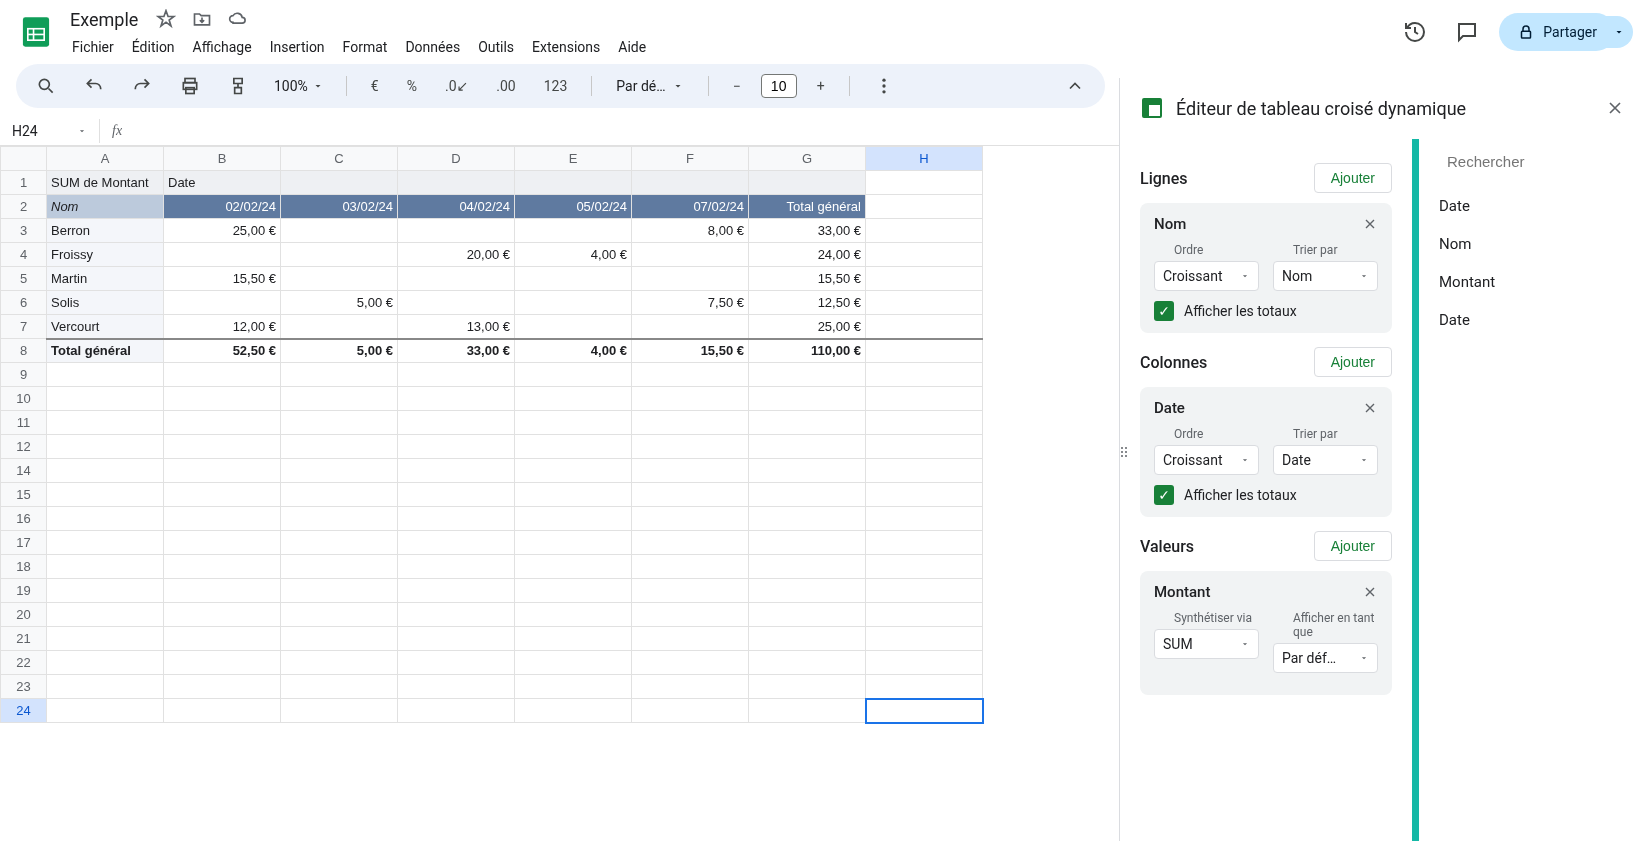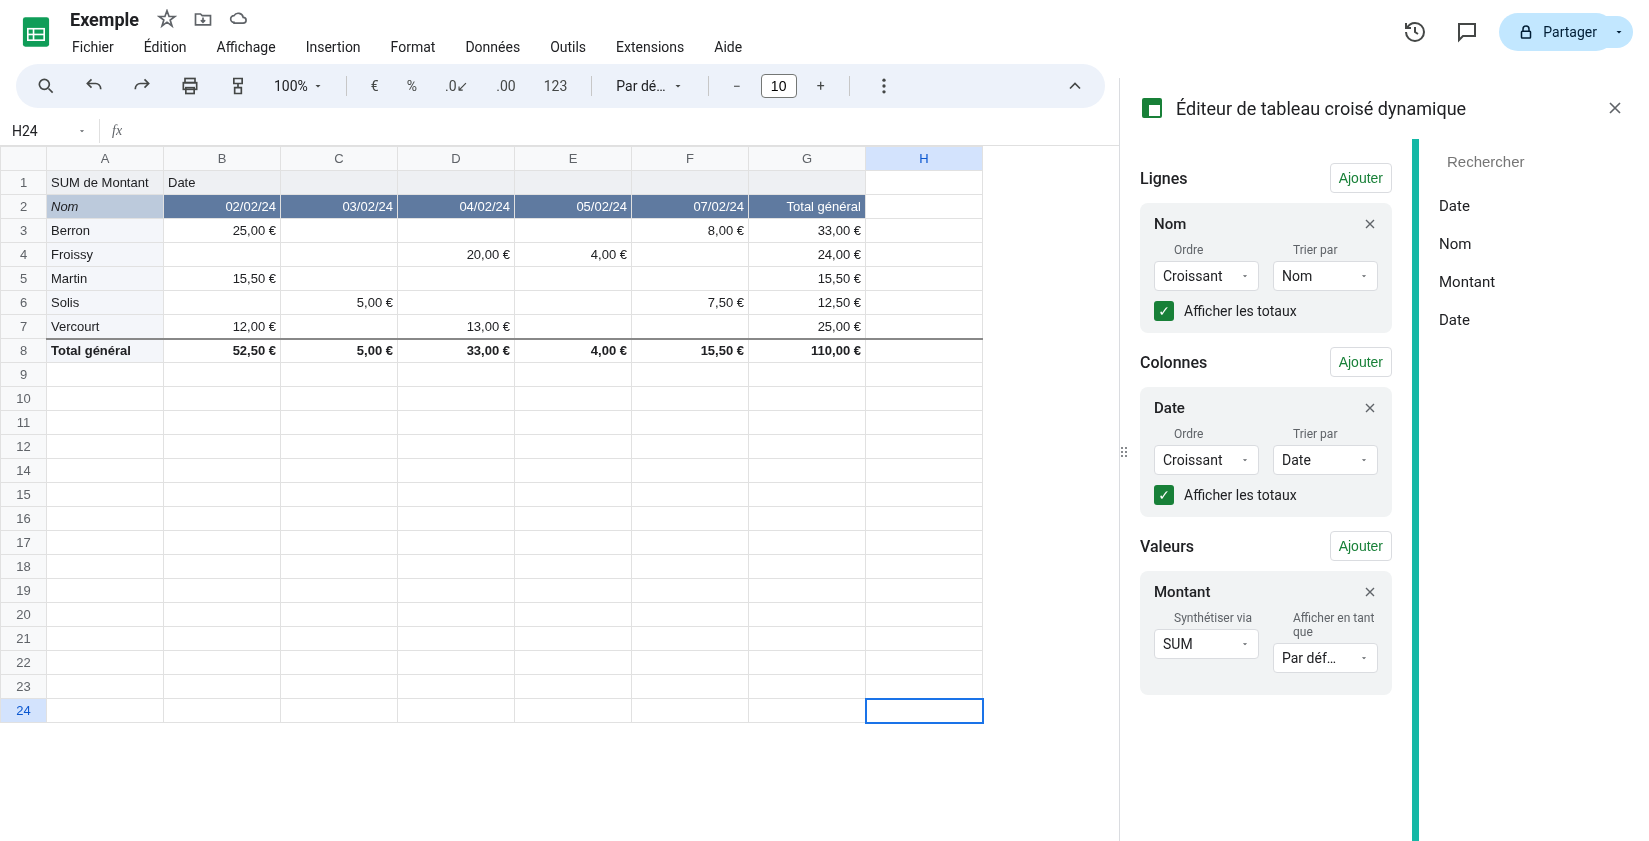--- a/index.html
+++ b/index.html
@@ -4,23 +4,23 @@
 <style>
 * { box-sizing: border-box; margin: 0; padding: 0; }
 body { font-family: "Google Sans", Roboto, Arial, sans-serif; font-size: 14px; color: #202124; background: #fff; overflow: hidden; }
 
 
 .header { display: flex; align-items: center; padding: 8px 16px; height: 64px; }
 .logo { width: 40px; height: 40px; display: flex; align-items: center; justify-content: center; margin-right: 8px; }
 .logo svg { width: 36px; height: 36px; }
 .title-area { flex: 1; }
 .title-row { display: flex; align-items: center; gap: 8px; }
-.doc-title { font-size: 18px; color: #202124; padding: 2px 6px; font-weight: bold; }
+.doc-title { font-size: 18px; color: #202124; padding: 2px 6px; }
 .title-icon { color: #5f6368; cursor: pointer; padding: 4px; display: flex; }
-.menubar { display: flex; gap: 14px; margin-top: 2px; }
+.menubar { display: flex; gap: 2px; margin-top: 2px; }
 .menu-item { padding: 4px 8px; font-size: 14px; color: #202124; cursor: pointer; border-radius: 4px; }
 .header-right { display: flex; align-items: center; gap: 12px; }
 .header-icon { color: #444746; padding: 8px; cursor: pointer; border-radius: 50%; display: flex; }
 .share-btn { background: #c2e7ff; border-radius: 40px; padding: 10px 18px; display: flex; align-items: center; gap: 8px; font-size: 14px; font-weight: 400; color: #001d35; cursor: pointer; }
 .share-caret { background: #c2e7ff; border-radius: 0 40px 40px 0; padding: 10px 8px; cursor: pointer; color: #001d35; margin-left: -10px; }
 
 
 .toolbar { display: flex; align-items: center; background: #edf2fa; border-radius: 24px; margin: 0 16px 8px 16px; padding: 4px 12px; height: 44px; gap: 12px; width: calc(100% - 560px); }
 .tool-btn { padding: 6px 8px; color: #444746; cursor: pointer; border-radius: 4px; display: flex; align-items: center; justify-content: center; font-size: 14px; }
 .tool-sep { width: 1px; height: 20px; background: #c7c7c7; margin: 0 4px; }
@@ -62,21 +62,21 @@
 .panel-close { cursor: pointer; color: #5f6368; padding: 4px; }
 .panel-body { display: flex; flex: 1; overflow: hidden; }
 .panel-left { flex: 1; padding: 12px 20px; overflow-y: auto; border-right: 7px solid #14b8a6; }
 .panel-right { width: 230px; padding: 12px 16px; }
 .search-row { display: flex; align-items: center; gap: 12px; color: #5f6368; margin-bottom: 16px; }
 .search-row input { border: none; outline: none; font-size: 15px; flex: 1; }
 .field-item { padding: 10px 4px; font-size: 15px; cursor: grab; }
 
 .section-head { display: flex; align-items: center; justify-content: space-between; margin: 12px 0 10px 0; }
 .section-title { font-size: 16px; font-weight: 500; }
-.add-btn { border: 1px solid #dadce0; color: #188038; font-weight: 500; padding: 6px 8px; border-radius: 4px; cursor: pointer; font-size: 14px; background: #fff; }
+.add-btn { border: 1px solid #dadce0; color: #188038; font-weight: 500; padding: 6px 16px; border-radius: 4px; cursor: pointer; font-size: 14px; background: #fff; }
 
 .card { background: #f1f3f4; border-radius: 8px; padding: 12px 14px; margin-bottom: 14px; position: relative; }
 .card-title { font-size: 15px; font-weight: 500; margin-bottom: 10px; display: flex; justify-content: space-between; align-items: center; }
 .card-close { color: #5f6368; cursor: pointer; }
 .card-row { display: flex; gap: 14px; margin-bottom: 10px; }
 .card-field { flex: 1; }
 .card-label { font-size: 12px; color: #5f6368; margin-bottom: 4px; margin-left: 20px; }
 .card-sel { background: #fff; border: 1px solid #dadce0; border-radius: 4px; padding: 6px 8px; display: flex; align-items: center; justify-content: space-between; cursor: pointer; font-size: 14px; }
 .checkbox-row { display: flex; align-items: center; gap: 10px; }
 .chk { width: 20px; height: 20px; background: #188038; border-radius: 3px; display: flex; align-items: center; justify-content: center; color: #fff; cursor: pointer; }

